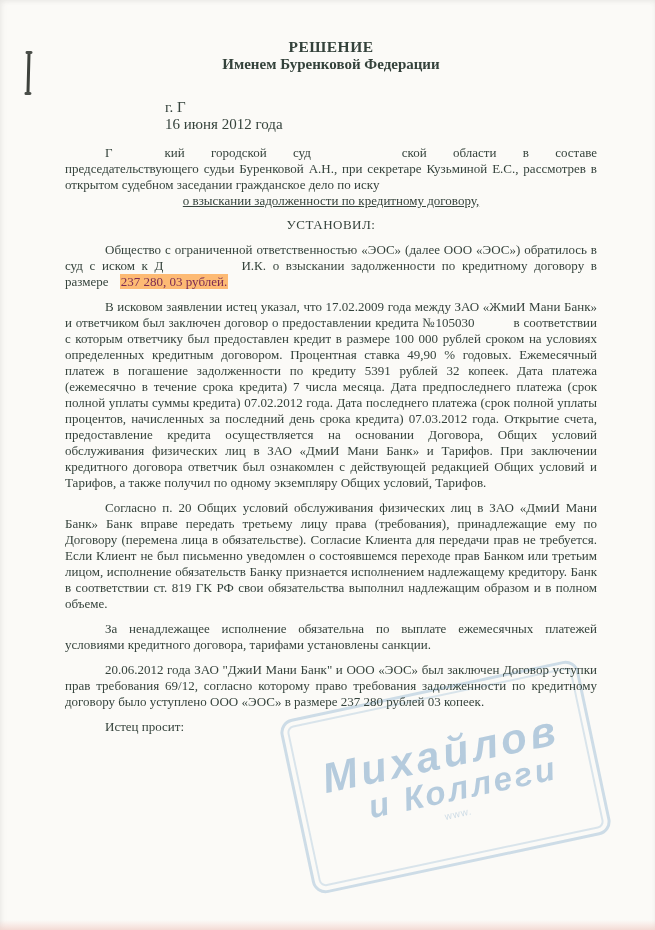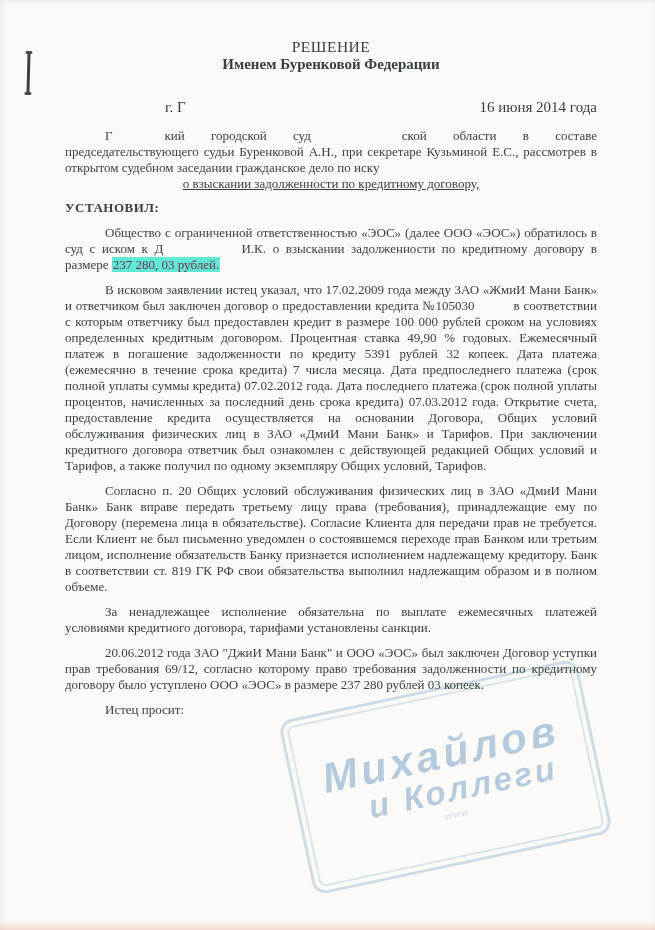--- a/index.html
+++ b/index.html
@@ -21,40 +21,42 @@
     z-index: 2;
     padding: 20px 58px 0 65px;
   }
   .header-row {
     display: flex;
     font-size: 14.5px;
   }
   .case-number { width: 255px; }
   .page-number { width: 40px; text-align: center; }
   .title-block { text-align: center; margin-top: 18px; }
-  .doc-title { font-weight: normal; font-size: 15.5px; letter-spacing: .5px; }
+  .doc-title { font-weight: bold; font-size: 15.5px; letter-spacing: .5px; }
   .doc-subtitle { font-weight: bold; font-size: 15px; }
   .place-date-row {
     display: flex; justify-content: space-between;
     margin-top: 26px;
     padding-left: 100px;
     font-size: 15px;
+    flex-direction: column;
   }
   p { margin: 0; font-size: 13px; line-height: 16px; }
   .body-text { text-align: justify; }
   .indent { text-indent: 40px; }
   .para { margin-top: 9px; }
   .court-para { margin-top: 9px; }
   .plaintiff-line { margin-top: 9px; text-indent: 40px; }
   .subject-line { text-align: center; text-decoration: underline; }
-  .ustanovil { text-align: left; font-weight: 700; letter-spacing: .5px; margin-top: 8px; }
+  .ustanovil { text-align: center; font-weight: 400; letter-spacing: .5px; margin-top: 8px; }
   mark.hl {
-    background: #5eead4;
+    background: #fdba74;
     color: #7c2b52;
     padding: 0 1px;
+    margin-left: 8px;
   }
   
   .staple {
     position: absolute;
     left: 27px; top: 52px;
     width: 3px; height: 42px;
     background: #3e423d;
     border-radius: 2px;
     transform: rotate(1.5deg);
     z-index: 3;
@@ -136,21 +138,21 @@
   <div class="content">
 
 
     <div class="title-block">
       <div class="doc-title">РЕШЕНИЕ</div>
       <div class="doc-subtitle">Именем Буренковой Федерации</div>
     </div>
 
     <div class="place-date-row">
       <span>г. Г</span>
-      <span>16 июня 2014 года</span>
+      <span>16 июня 2012 года</span>
     </div>
 
     <p class="body-text indent court-para" style="margin-top:12px">Г    кий городской суд       ской области в составе председательствующего судьи Буренковой А.Н., при секретаре Кузьминой Е.С., рассмотрев в открытом судебном заседании гражданское дело по иску</p>
 
 
     <p class="subject-line">о взыскании задолженности по кредитному договору,</p>
 
     <p class="ustanovil">УСТАНОВИЛ:</p>
 
     <p class="body-text indent para"><span>Общество с ограниченной ответственностью «ЭОС» (далее ООО «ЭОС») обратилось в суд с иском к Д      И.К. о взыскании задолженности по кредитному договору в размере </span><mark class="hl">237 280, 03 рублей.</mark></p>

